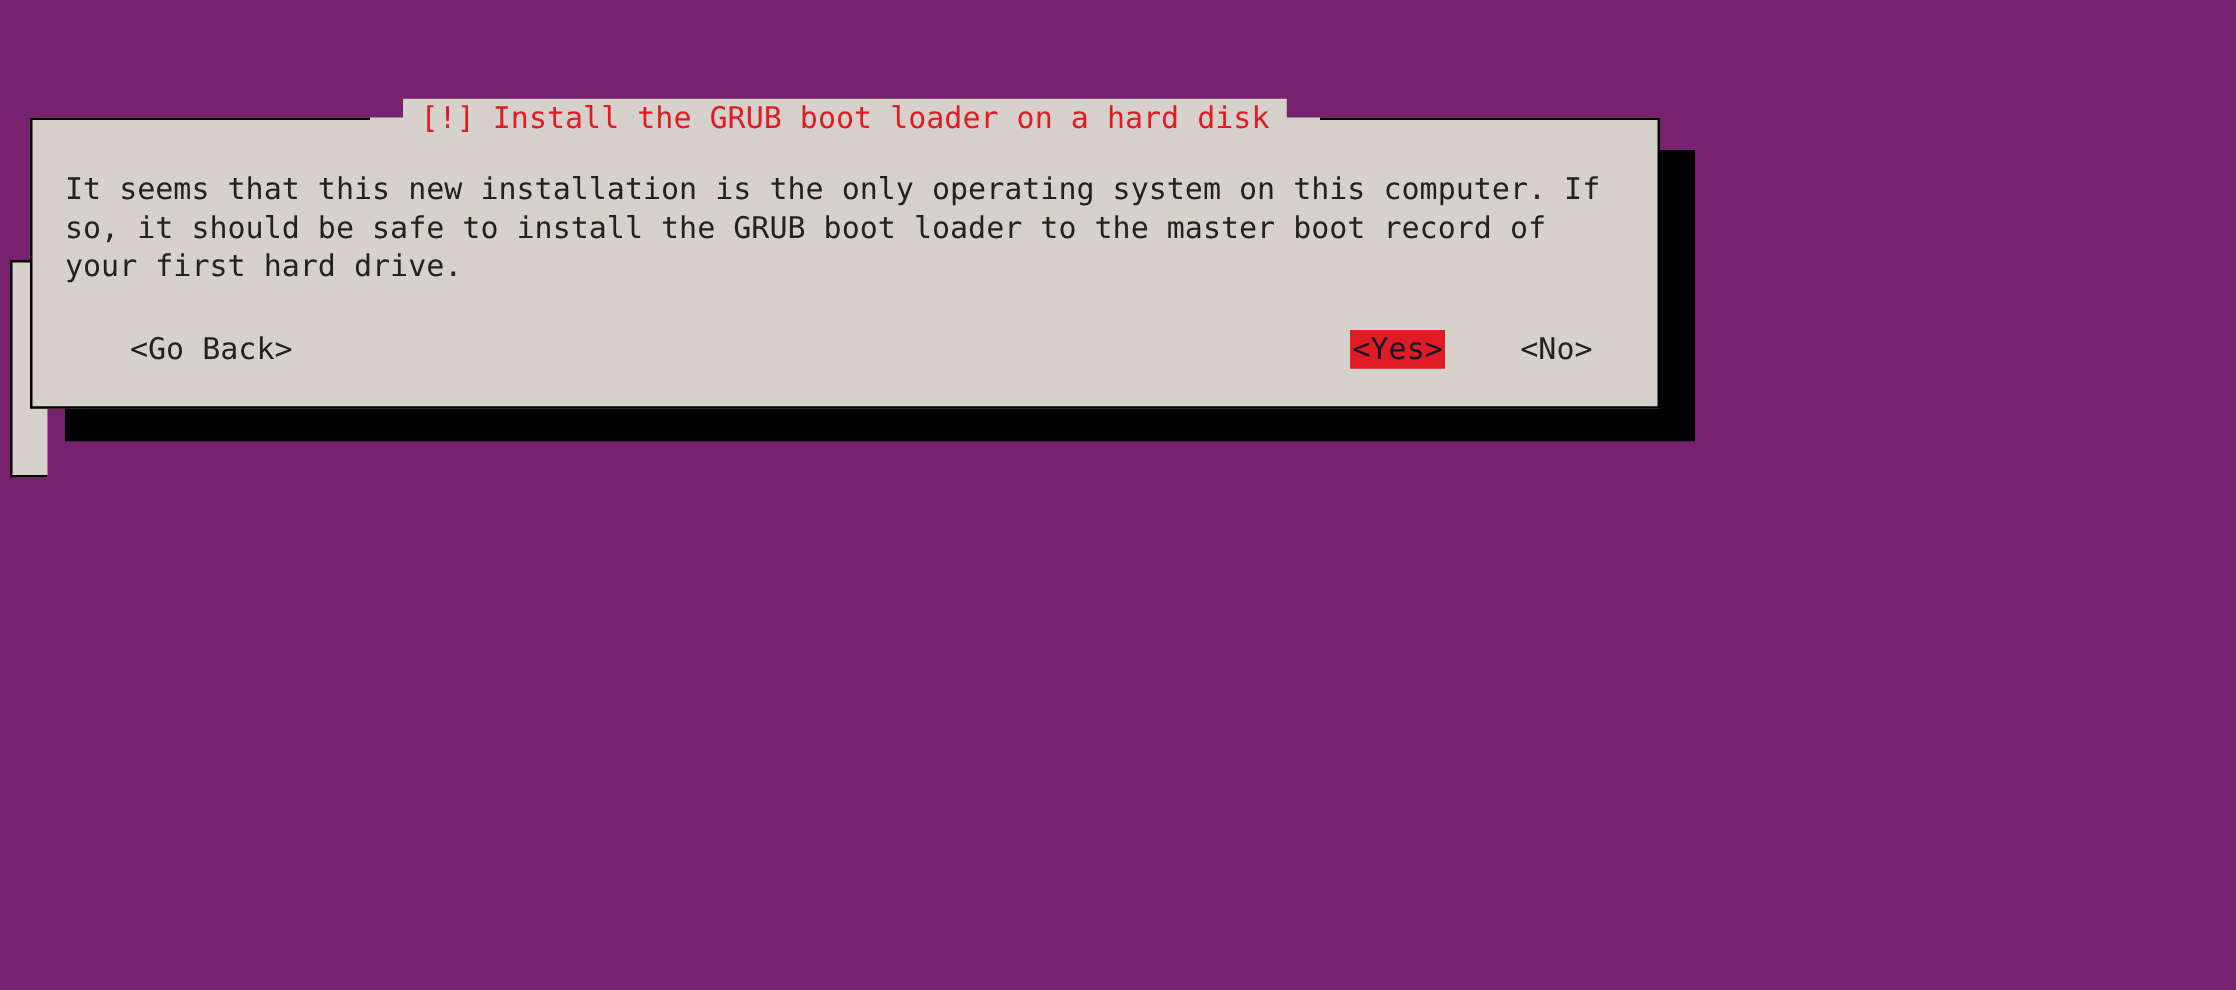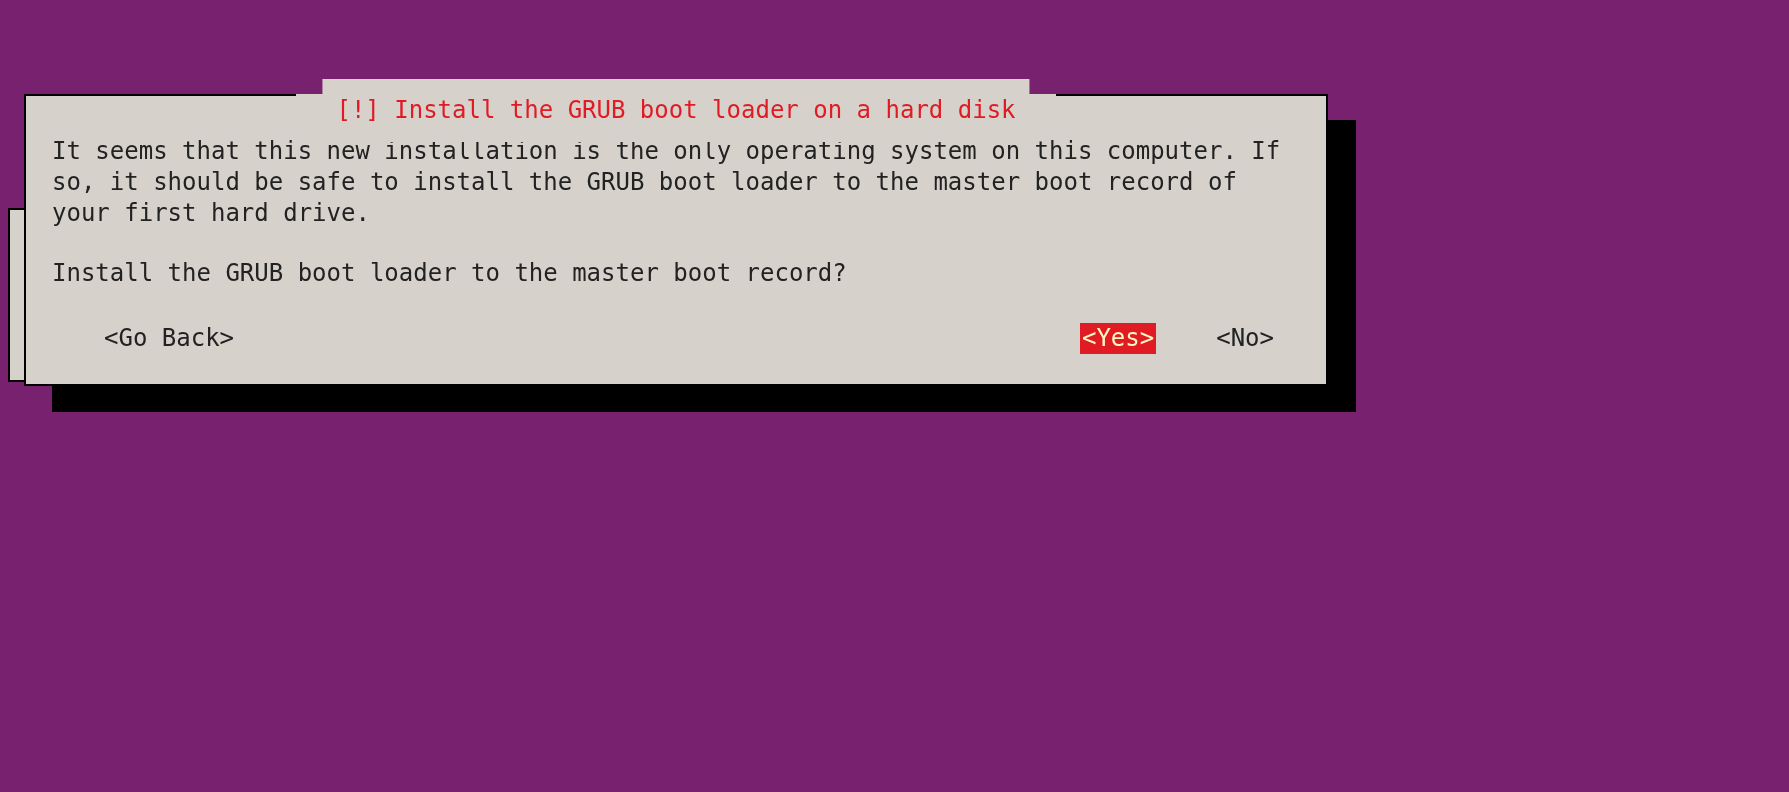--- a/index.html
+++ b/index.html
@@ -54,21 +54,21 @@
     z-index: 6;
   }
 
   
   .dialog legend.title {
     position: absolute;
     top: -17px;
     left: 50%;
     transform: translateX(-50%);
     background: #d6d1cb;
-    padding: 16px 14px;
+    padding: 0 14px;
     color: #e01b24; 
     white-space: nowrap;
     font-weight: normal;
   }
   
   .title-cover {
     position: absolute;
     top: -2px;
     left: 50%;
     transform: translateX(-50%);
@@ -87,41 +87,40 @@
     align-items: flex-start;
   }
   .btn {
     white-space: pre;
     cursor: pointer;
   }
   .btn-goback { margin-left: 52px; }
   .spacer { flex: 1; }
   .btn-yes {
     background: #e01b24;
-    color: #fef9c3;
+    color: #0f172a;
     padding: 0 2px;
     margin-right: 60px;
   }
   .btn-no { margin-right: 26px; }
 </style>
 </head>
 <body>
 
 <div class="back-dialog-stub"></div>
 
 <div class="dialog-wrap">
   <div class="dialog-shadow"></div>
 
   <div class="dialog">
     <span class="title-cover" style="width:760px;"></span>
     <legend class="title">[!] Install the GRUB boot loader on a hard disk</legend>
 
     <div class="body-text">
       <p>It seems that this new installation is the only operating system on this computer. If so, it should be safe to install the GRUB boot loader to the master boot record of your first hard drive.</p>
-      <p>Install the GRUB boot loader to the master boot record?</p>
     </div>
 
     <div class="buttons-row">
       <span class="btn btn-goback">&lt;Go Back&gt;</span>
       <span class="spacer"></span>
       <span class="btn btn-yes">&lt;Yes&gt;</span>
       <span class="btn btn-no">&lt;No&gt;</span>
     </div>
   </div>
 </div>

